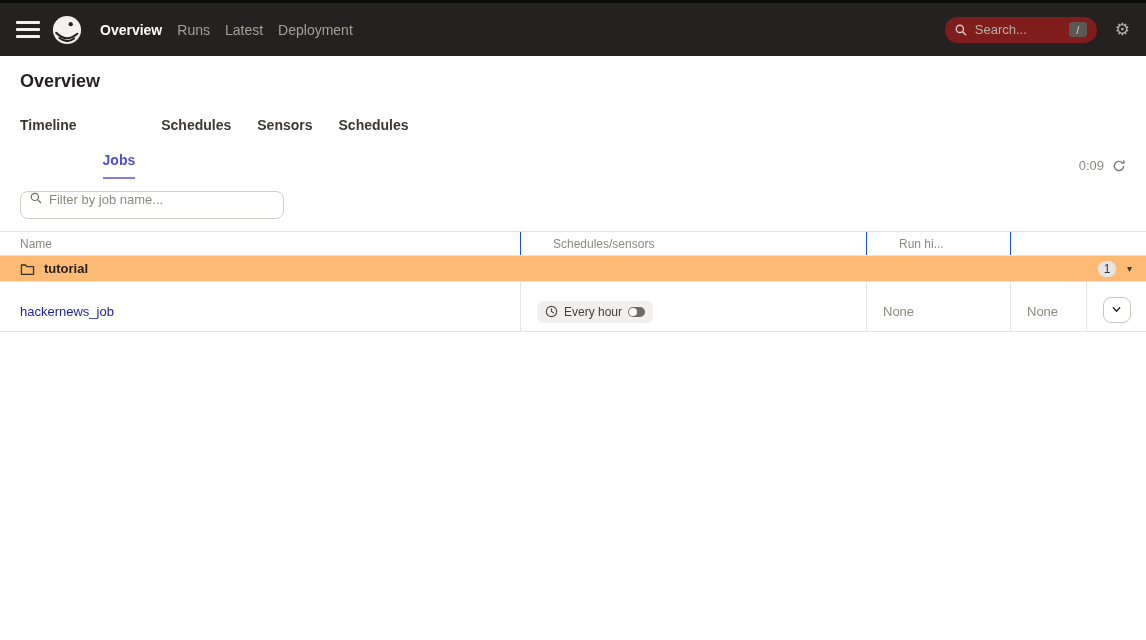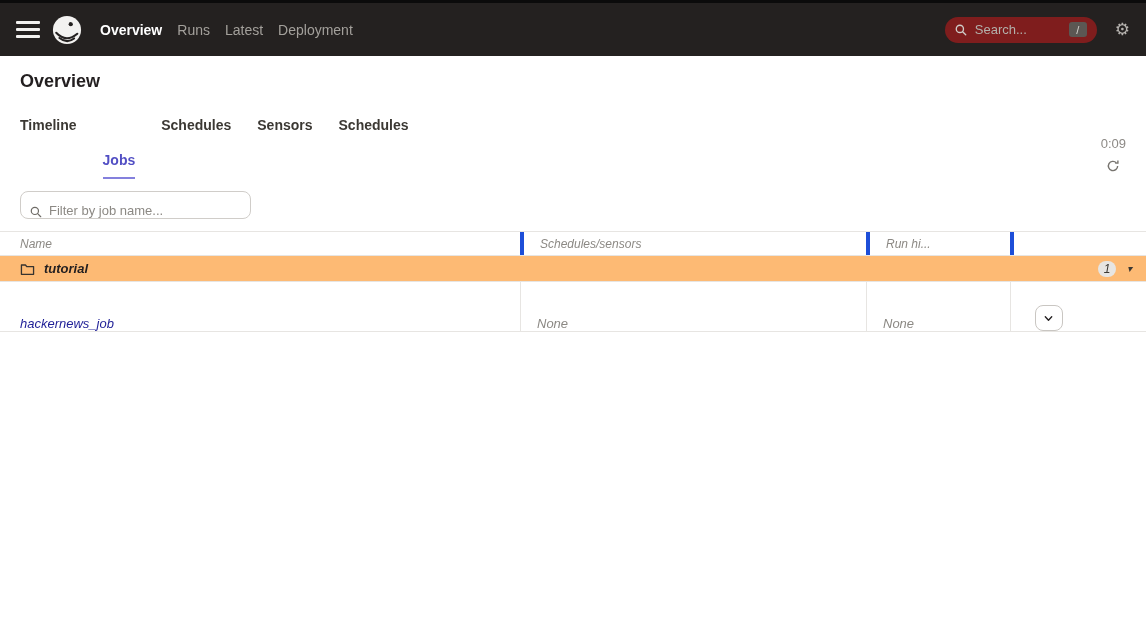--- a/index.html
+++ b/index.html
@@ -28,51 +28,51 @@
 
   
   .content-pad { padding:0 20px; }
   .page-title { font-size:18px; font-weight:700; color:#231f20; margin:15px 0 25px; }
   .tabs-row { display:flex; align-items:flex-end; }
   .tabs { display:flex; gap:26px; }
   .tab { font-size:14px; font-weight:600; color:#3b3833; padding-bottom:9px;
     border-bottom:2px solid transparent; cursor:pointer; }
   .tab.active { color:#524fc4; border-bottom-color:#8480dd;margin-top:35px; }
   .timer { margin-left:auto; display:flex; align-items:center; gap:8px;
-    padding-bottom:6px; padding-right:0;flex-direction:column; }
+    padding-bottom:6px; padding-right:0; }
   .timer-text { font-size:13px; color:#8d8a86; }
   .refresh { color:#77746f; display:flex; cursor:pointer; }
 
-  .filter-box { margin-top:12px; width:231px; height:28px; border:1px solid #d0cdc9;
-    border-radius:8px; display:flex; align-items:flex-end; padding:0 9px; background:#fff; }
+  .filter-box { margin-top:12px; width:264px; height:28px; border:1px solid #d0cdc9;
+    border-radius:8px; display:flex; align-items:flex-start; padding:0 9px; background:#fff; }
   .filter-box .mag { color:#6e6b66; display:flex; flex:0 0 auto; }
   .filter-box input { border:none; outline:none; flex:1; margin-left:7px;
     font-size:13px; color:#231f20; font-family:"Liberation Sans", sans-serif; background:transparent; }
   .filter-box input::placeholder { color:#8c8984; }
 
   
-  .table { margin-top:12px; width:1146px;font-style:italic; }
+  .table { margin-top:12px; width:1146px; }
   .grid-cols { display:grid; grid-template-columns:520px 346px 144px 76px 60px; }
   .thead { border-top:1px solid #e7e5e2; border-bottom:1px solid #e7e5e2; height:25px; }
   .th { font-size:12px; color:#8c8984; display:flex; align-items:center;
-    padding-left:16px; border-left:4px solid #1d4ed8; overflow:hidden;
+    padding-left:32px; border-left:1px solid #1d4ed8; overflow:hidden;
     white-space:nowrap; }
   .th:first-child { border-left:none; padding-left:20px; }
   .group-row { height:26px; background:#fdba74; border-bottom:1px solid #e7e5e2;
     display:flex; align-items:center; padding:0 14px 0 20px; cursor:pointer; }
   .folder { color:#36332f; display:flex; flex:0 0 auto; }
   .group-name { font-size:13px; font-weight:700; color:#231f20; margin-left:9px; }
   .group-right { margin-left:auto; display:flex; align-items:center; gap:11px; }
   .count-badge { min-width:18px; height:16px; padding:0 4px; border-radius:8px;
     background:#e7e5e2; color:#3b3833; font-size:12px; display:flex;
     align-items:center; justify-content:center; }
   .caret { font-size:10px; color:#3b3833; line-height:1; }
   .job-row { border-bottom:1px solid #e7e5e2; height:50px; }
   .td { border-left:1px solid #e7e5e2; padding:10px 0 0 16px; display:flex;
-    align-items:flex-end; }
+    align-items:center; }
   .td:first-child { border-left:none; padding-left:20px; }
   .job-link { font-size:13px; color:#1e1e96; cursor:pointer; text-decoration:none; }
   .chip { height:22px; background:#f1f0ee; border-radius:6px; display:flex;
     align-items:center; padding:0 8px; gap:6px; cursor:pointer; }
   .chip .clock { color:#524e49; display:flex; }
   .chip-label { font-size:12px; color:#44403b; }
   .toggle { width:17px; height:10px; border-radius:5px; background:#6f6c67;
     position:relative; cursor:pointer; flex:0 0 auto; }
   .toggle::after { content:''; position:absolute; left:1px; top:1px; width:8px;
     height:8px; border-radius:50%; background:#ffffff; }
@@ -173,20 +173,32 @@
       <span class="count-badge">1</span>
       <span class="caret">▾</span>
     </span>
   </div>
 
   <div class="job-row grid-cols">
     <div class="td">
       <a class="job-link">hackernews_job</a>
     </div>
     <div class="td">
+      <span class="chip">
+        <span class="clock">
+          <svg width="13" height="13" viewBox="0 0 16 16">
+              <circle cx="8" cy="8" r="6.4" fill="none" stroke="currentColor" stroke-width="1.5"></circle>
+              <path d="M8 4.6 V8 l2.4 1.6" fill="none" stroke="currentColor" stroke-width="1.5" stroke-linecap="round"></path>
+            </svg>
+        </span>
+        <span class="chip-label">Every hour</span>
+        <span class="toggle"></span>
+      </span>
+    </div>
+    <div class="td">
       <span class="none-text">None</span>
     </div>
     <div class="td">
       <span class="none-text">None</span>
     </div>
     <div class="td td-action">
       <button class="dropdown-btn">
         <svg width="11" height="11" viewBox="0 0 12 12">
             <path d="M2.5 4.2 L6 7.8 L9.5 4.2" fill="none" stroke="currentColor" stroke-width="1.5" stroke-linecap="round" stroke-linejoin="round"></path>
           </svg>

